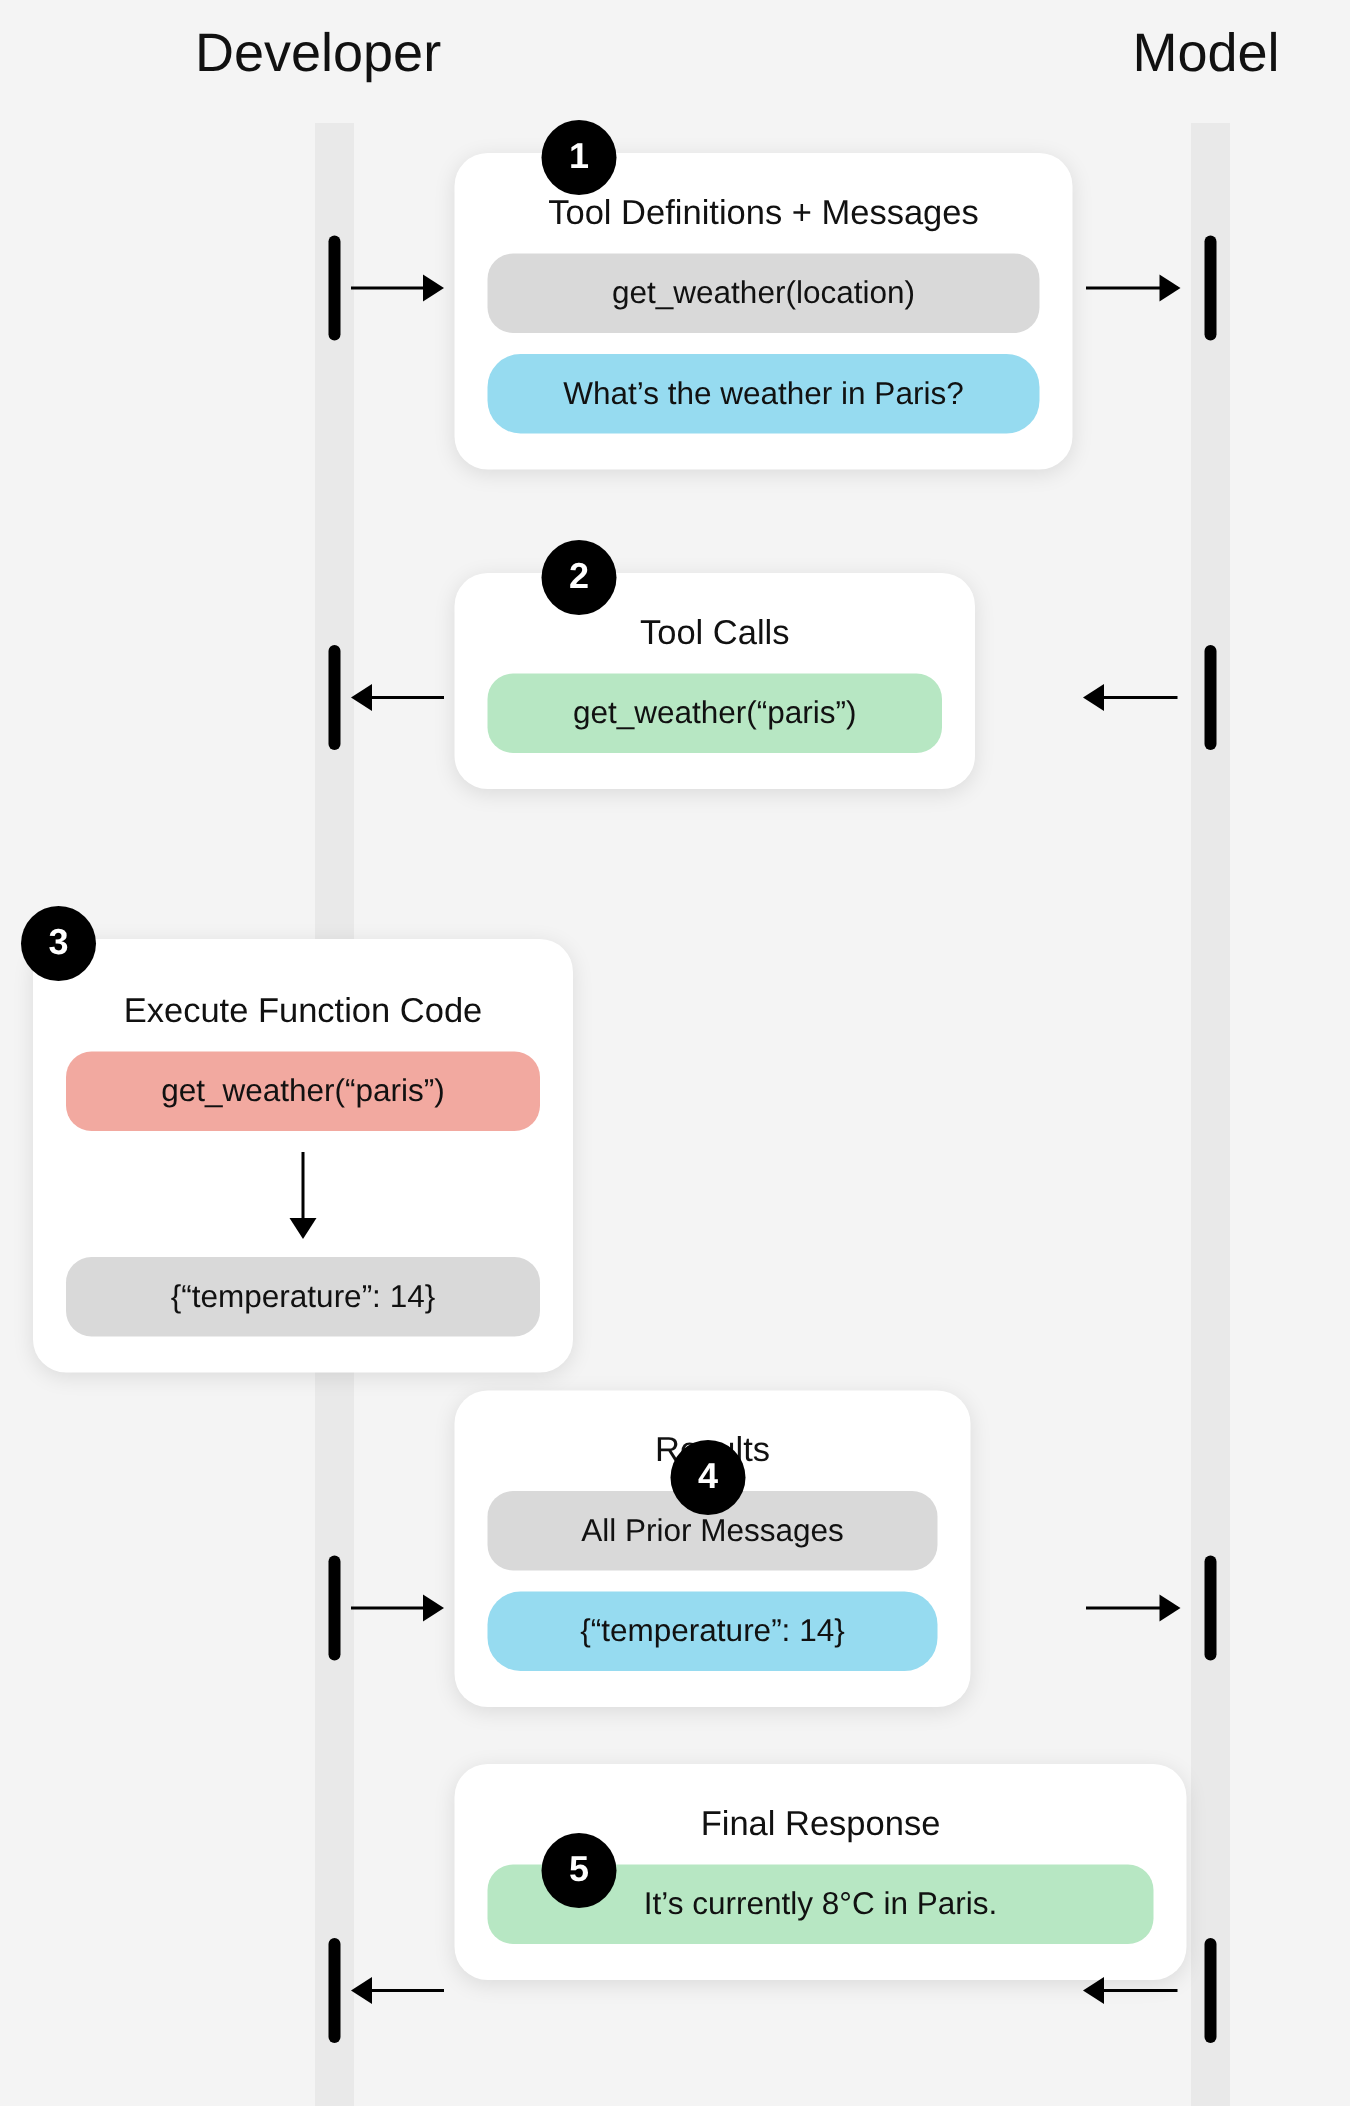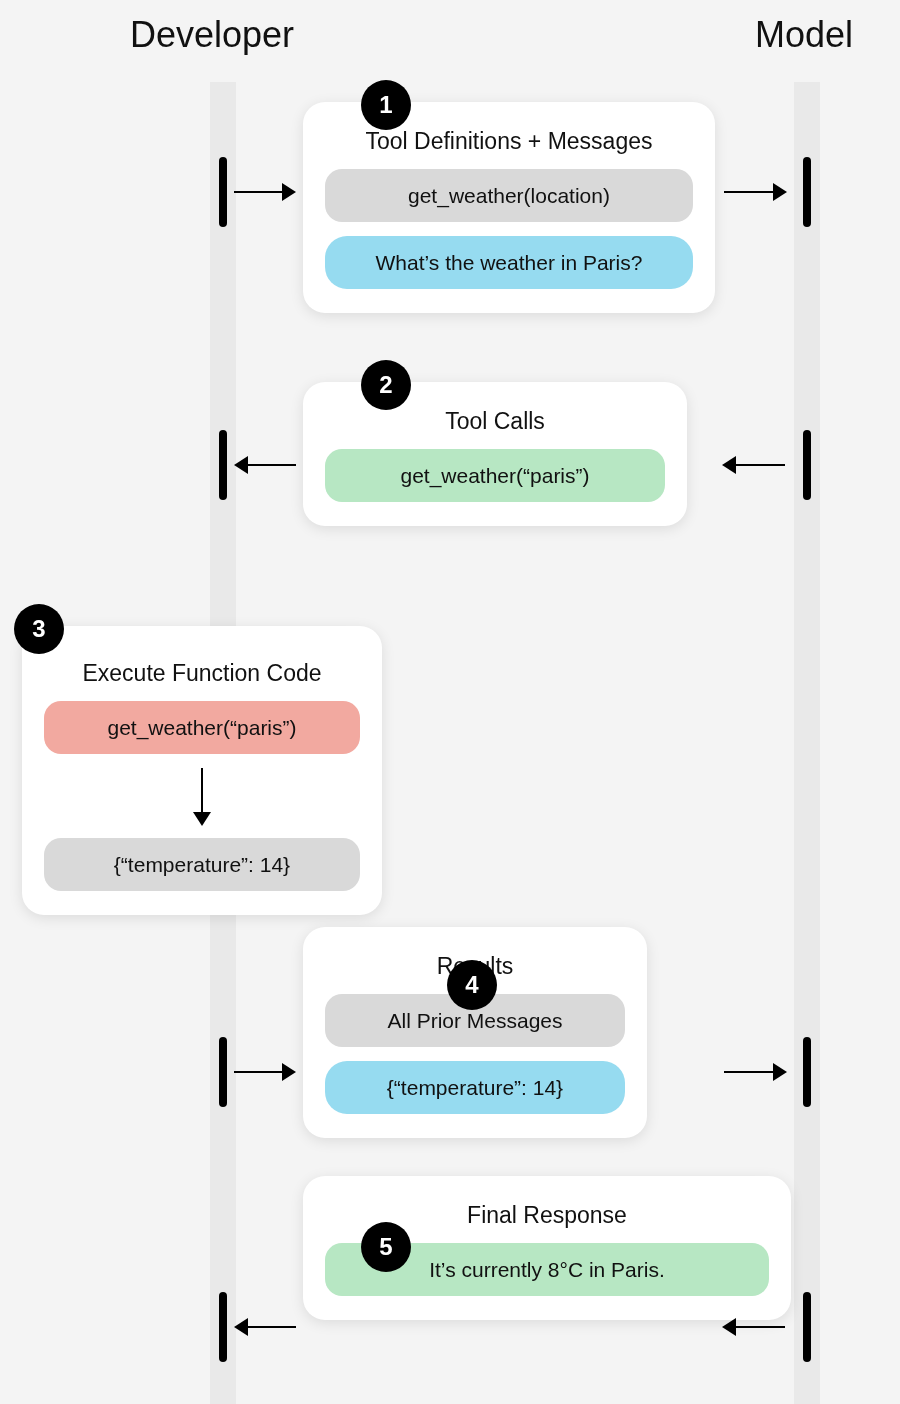--- a/index.html
+++ b/index.html
@@ -82,21 +82,21 @@
   .varrow{
     position:relative;height:56px;width:2px;background:#000;margin:14px auto;
   }
   .varrow::after{
     content:"";position:absolute;left:-8px;bottom:-2px;
     border-top:14px solid #000;border-left:9px solid transparent;border-right:9px solid transparent;
   }
 
   
   .card1{left:303px;top:102px;width:412px;}
-  .card2{left:303px;top:382px;width:384px;}
+  .card2{left:303px;top:382px;width:347px;}
   .card3{left:22px; top:626px;width:360px;}
   .card4{left:303px;top:927px;width:344px;}
   .card5{left:303px;top:1176px;width:488px;}
 </style>
 </head>
 <body>
 
 <div class="stage">
 
   <div class="col-label dev">Developer</div>

